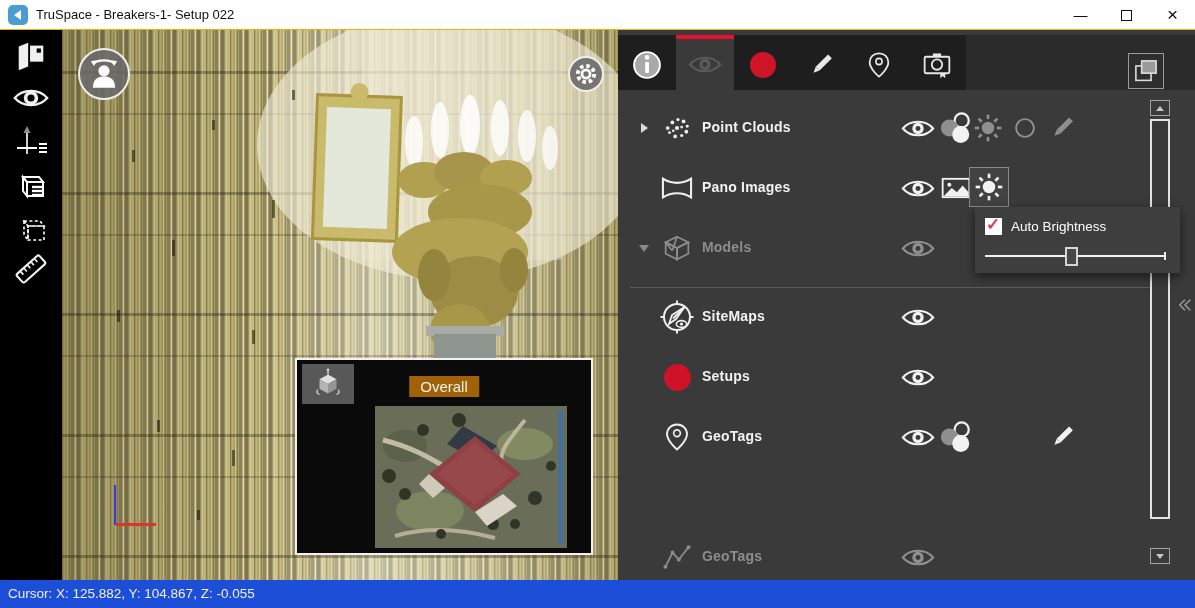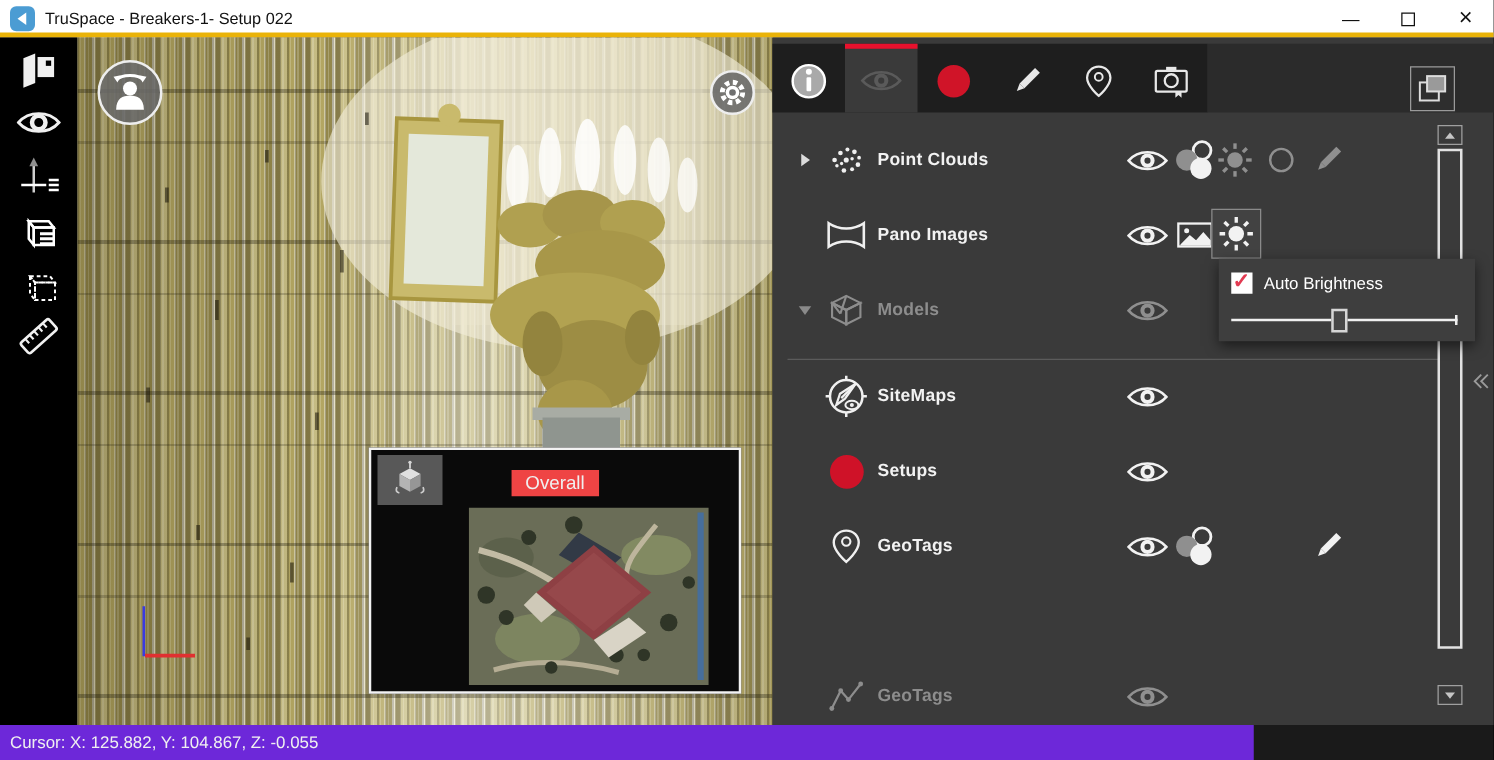--- a/index.html
+++ b/index.html
@@ -1,20 +1,20 @@
 <!DOCTYPE html>
 <html><head>
 <meta charset="utf-8">
 <style>
   * { margin:0; padding:0; box-sizing:border-box; }
   html,body { width:1195px; height:608px; background:#000; font-family:"Liberation Sans", sans-serif; overflow:hidden; }
   #app { position:relative; width:1195px; height:608px; background:#1a1a1a; }
 
   
-  .titlebar { position:absolute; left:0; top:0; width:1195px; height:30px; background:#ffffff; border-bottom:4px solid #eab308; }
+  .titlebar { position:absolute; left:0; top:0; width:1195px; height:30px; background:#ffffff; border-bottom:1px solid #eab308; }
   .appicon { position:absolute; left:8px; top:5px; width:20px; height:20px; background:#4b9cd3; border-radius:5px; }
   .appicon::after { content:""; position:absolute; left:6px; top:5px; width:0; height:0; border-right:7px solid #fff; border-top:5px solid transparent; border-bottom:5px solid transparent; }
   .titletext { position:absolute; left:36px; top:0; height:30px; line-height:30px; font-size:13px; color:#111; }
   .winbtn { position:absolute; top:0; width:45px; height:30px; display:flex; align-items:center; justify-content:center; color:#111; }
   .winbtn.min { right:92px; font-size:14px; }
   .winbtn.max { right:46px; }
   .winbtn.max span { display:block; width:11px; height:11px; border:1.5px solid #111; }
   .winbtn.close { right:0; font-size:19px; }
 
   
@@ -34,21 +34,21 @@
   .vp-scene { position:absolute; inset:0; }
   .roundbtn { position:absolute; border-radius:50%; background:rgba(105,105,105,.88); border:2px solid #eee; display:flex; align-items:center; justify-content:center; color:#fff; }
   .btn-person { left:16px; top:18px; width:52px; height:52px; }
   .btn-gear { left:506px; top:26px; width:36px; height:36px; border-width:2px; }
   .axis-z { position:absolute; left:52px; top:455px; width:2px; height:40px; background:#3a3ae0; }
   .axis-x { position:absolute; left:54px; top:493px; width:40px; height:3px; background:#e03030; }
 
   
   .minimap { position:absolute; left:233px; top:328px; width:298px; height:197px; background:#0a0a0a; border:2px solid #f2f2f2; }
   .mm-cube { position:absolute; left:5px; top:4px; width:52px; height:40px; background:#585858; display:flex; align-items:center; justify-content:center; }
-  .mm-label { position:absolute; left:50%; transform:translateX(-50%); top:16px; padding:2px 11px; background:#ef4444; color:#f0f0f0; font-size:15px; }
+  .mm-label { position:absolute; left:50%; transform:translateX(-50%); top:16px; padding:2px 11px; background:#a16207; color:#f0f0f0; font-size:15px; }
   .mm-aerial { position:absolute; left:78px; top:46px; width:192px; height:142px; }
 
   
   .rpanel { position:absolute; left:618px; top:30px; width:577px; height:550px; background:#3a3a3a; }
   .tabstrip { position:absolute; left:0; top:5px; width:348px; height:55px; background:#1e1e1e; display:flex; }
   .tabfill { position:absolute; left:348px; top:5px; width:229px; height:55px; background:#2b2b2b; }
   .tab { width:58px; height:55px; display:flex; align-items:center; justify-content:center; border-top:4px solid transparent; }
   .tab.active { background:#3a3a3a; border-top-color:#e8112d; }
   .rec-dot { width:26px; height:26px; border-radius:50%; }
   .layersbtn { position:absolute; left:510px; top:23px; width:36px; height:36px; background:#2e2e2e; border:1px solid #9a9a9a; display:flex; align-items:center; justify-content:center; }
@@ -80,21 +80,21 @@
   .chk { position:absolute; left:10px; top:11px; width:17px; height:17px; background:#fff; }
   .chk .mark { position:absolute; left:1px; top:-4px; font-size:17px; font-weight:700; color:#e23b52; display:none; }
   .chk.checked .mark { display:block; }
   .popup-label { position:absolute; left:36px; top:12px; font-size:13.5px; color:#ffffff; }
   .slider { position:absolute; left:10px; top:38px; width:181px; height:22px; }
   .slider .track { position:absolute; left:0; right:0; top:10px; height:2px; background:#f0f0f0; }
   .slider .endcap { position:absolute; right:0; top:7px; width:2px; height:8px; background:#f0f0f0; }
   .slider .handle { position:absolute; top:2px; width:13px; height:19px; background:#474747; border:2px solid #d6d6d6; }
 
   
-  .statusbar { position:absolute; left:0; top:580px; width:1003px; height:28px; background:#6d28d9; }
+  .statusbar { position:absolute; left:0; top:580px; width:1195px; height:28px; background:#1d4ed8; }
   .statustext { position:absolute; left:8px; top:0; height:28px; line-height:28px; font-size:13.5px; color:#f0f0f0; }
 </style>
 </head>
 <body>
 
 <svg width="0" height="0" style="position:absolute">
   <defs>
     <symbol id="sym-eye" viewBox="0 0 36 24">
       <path d="M2 12 C10 2.5 26 2.5 34 12 C26 21.5 10 21.5 2 12 Z" fill="none" stroke="currentColor" stroke-width="2.2"></path>
       <circle cx="18" cy="12" r="6" fill="currentColor"></circle>

